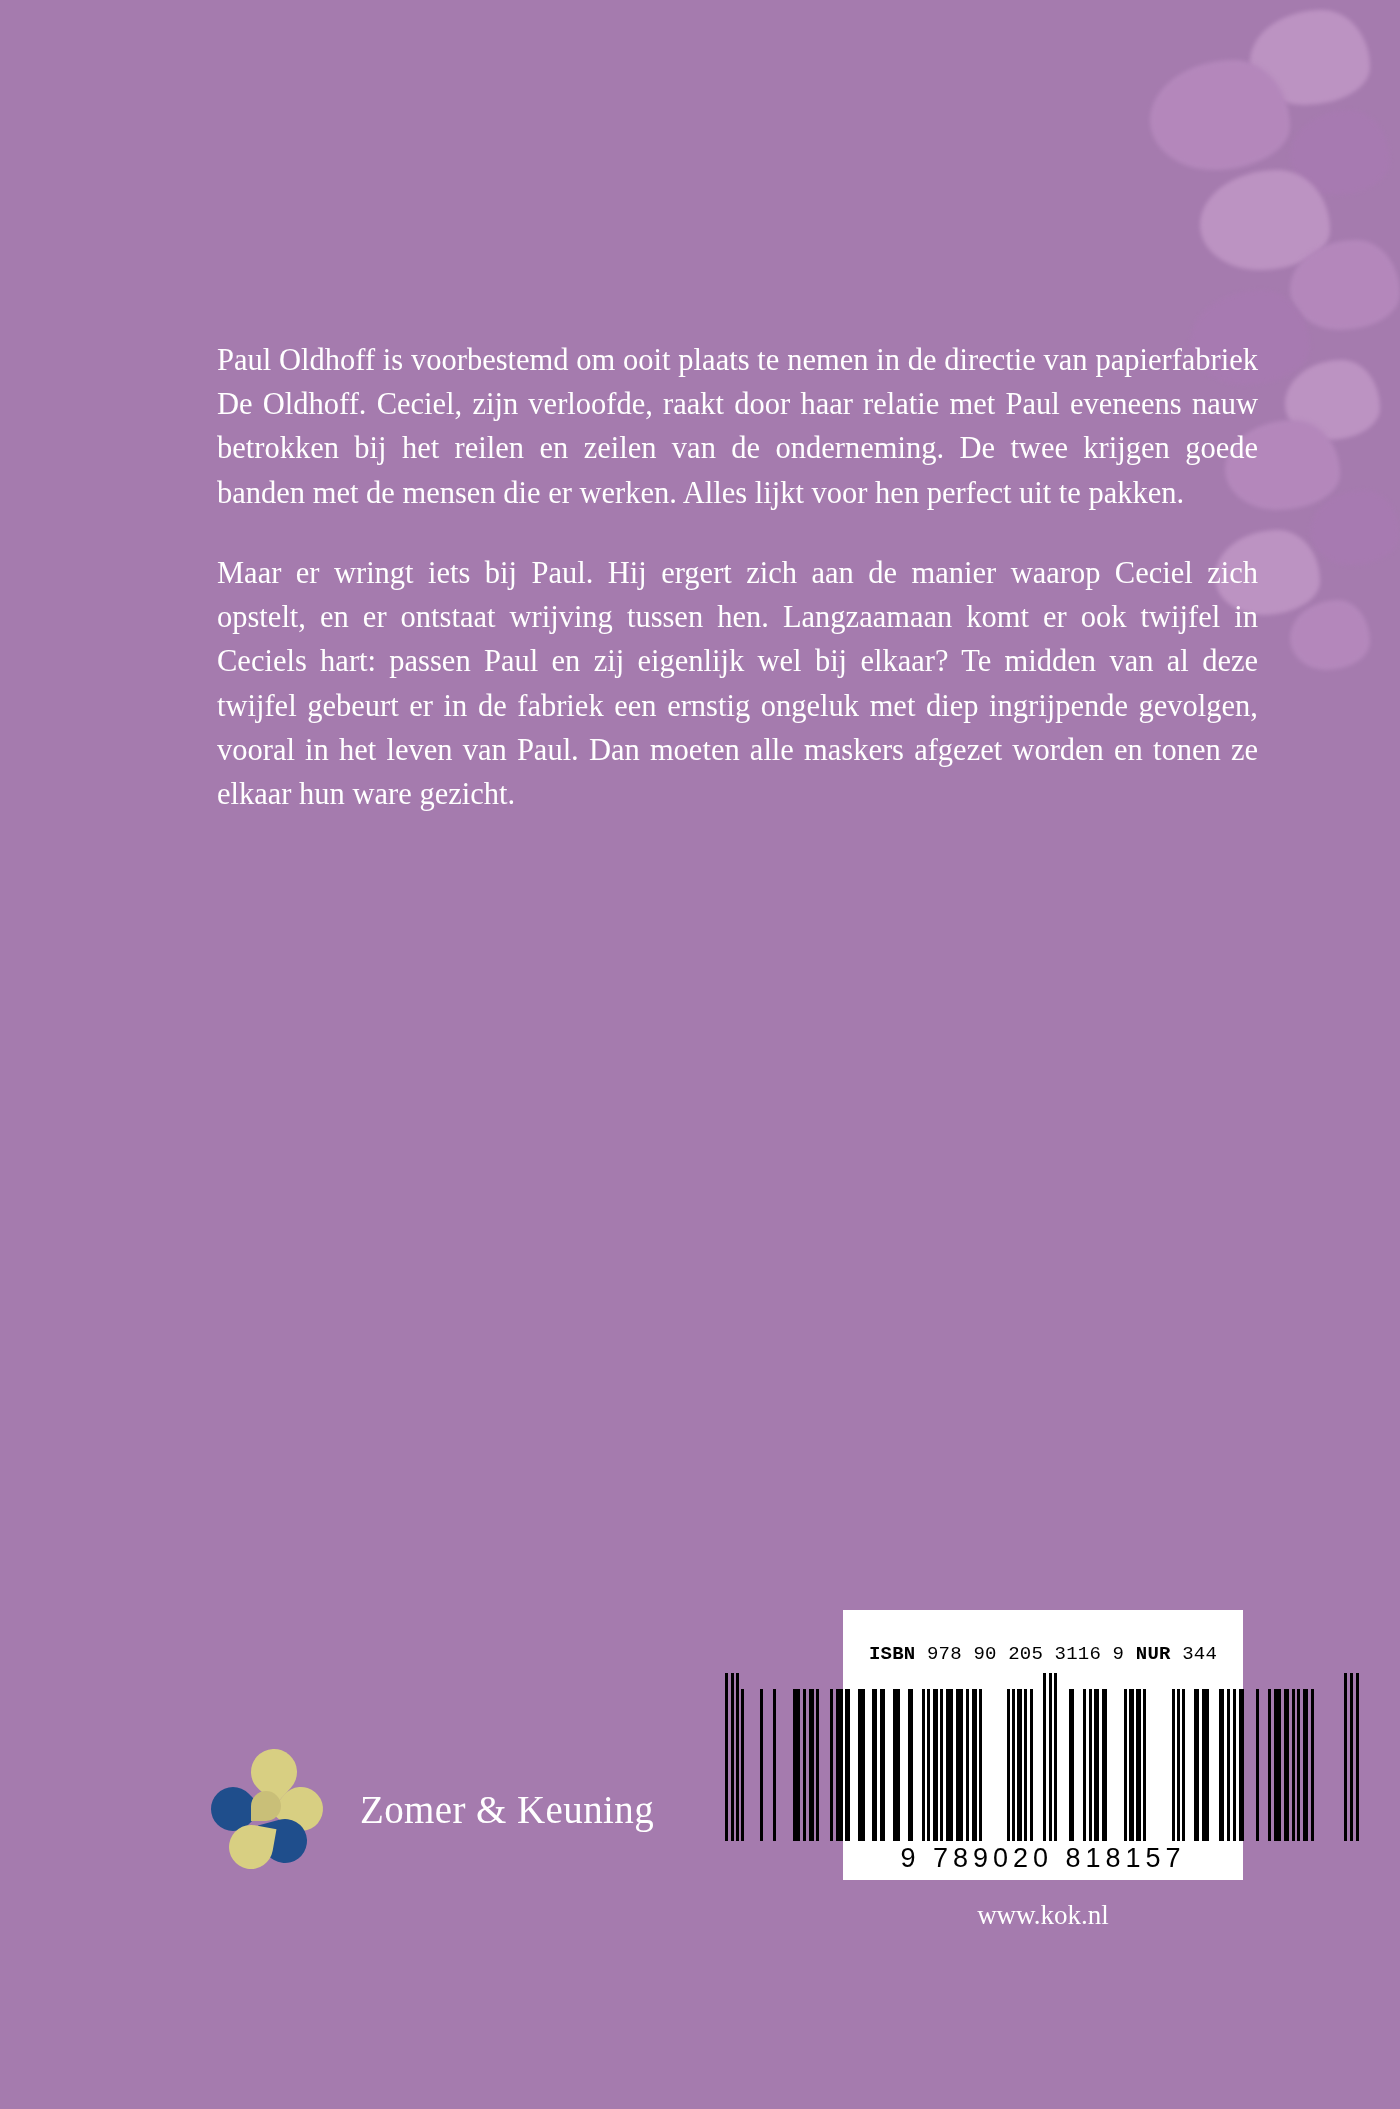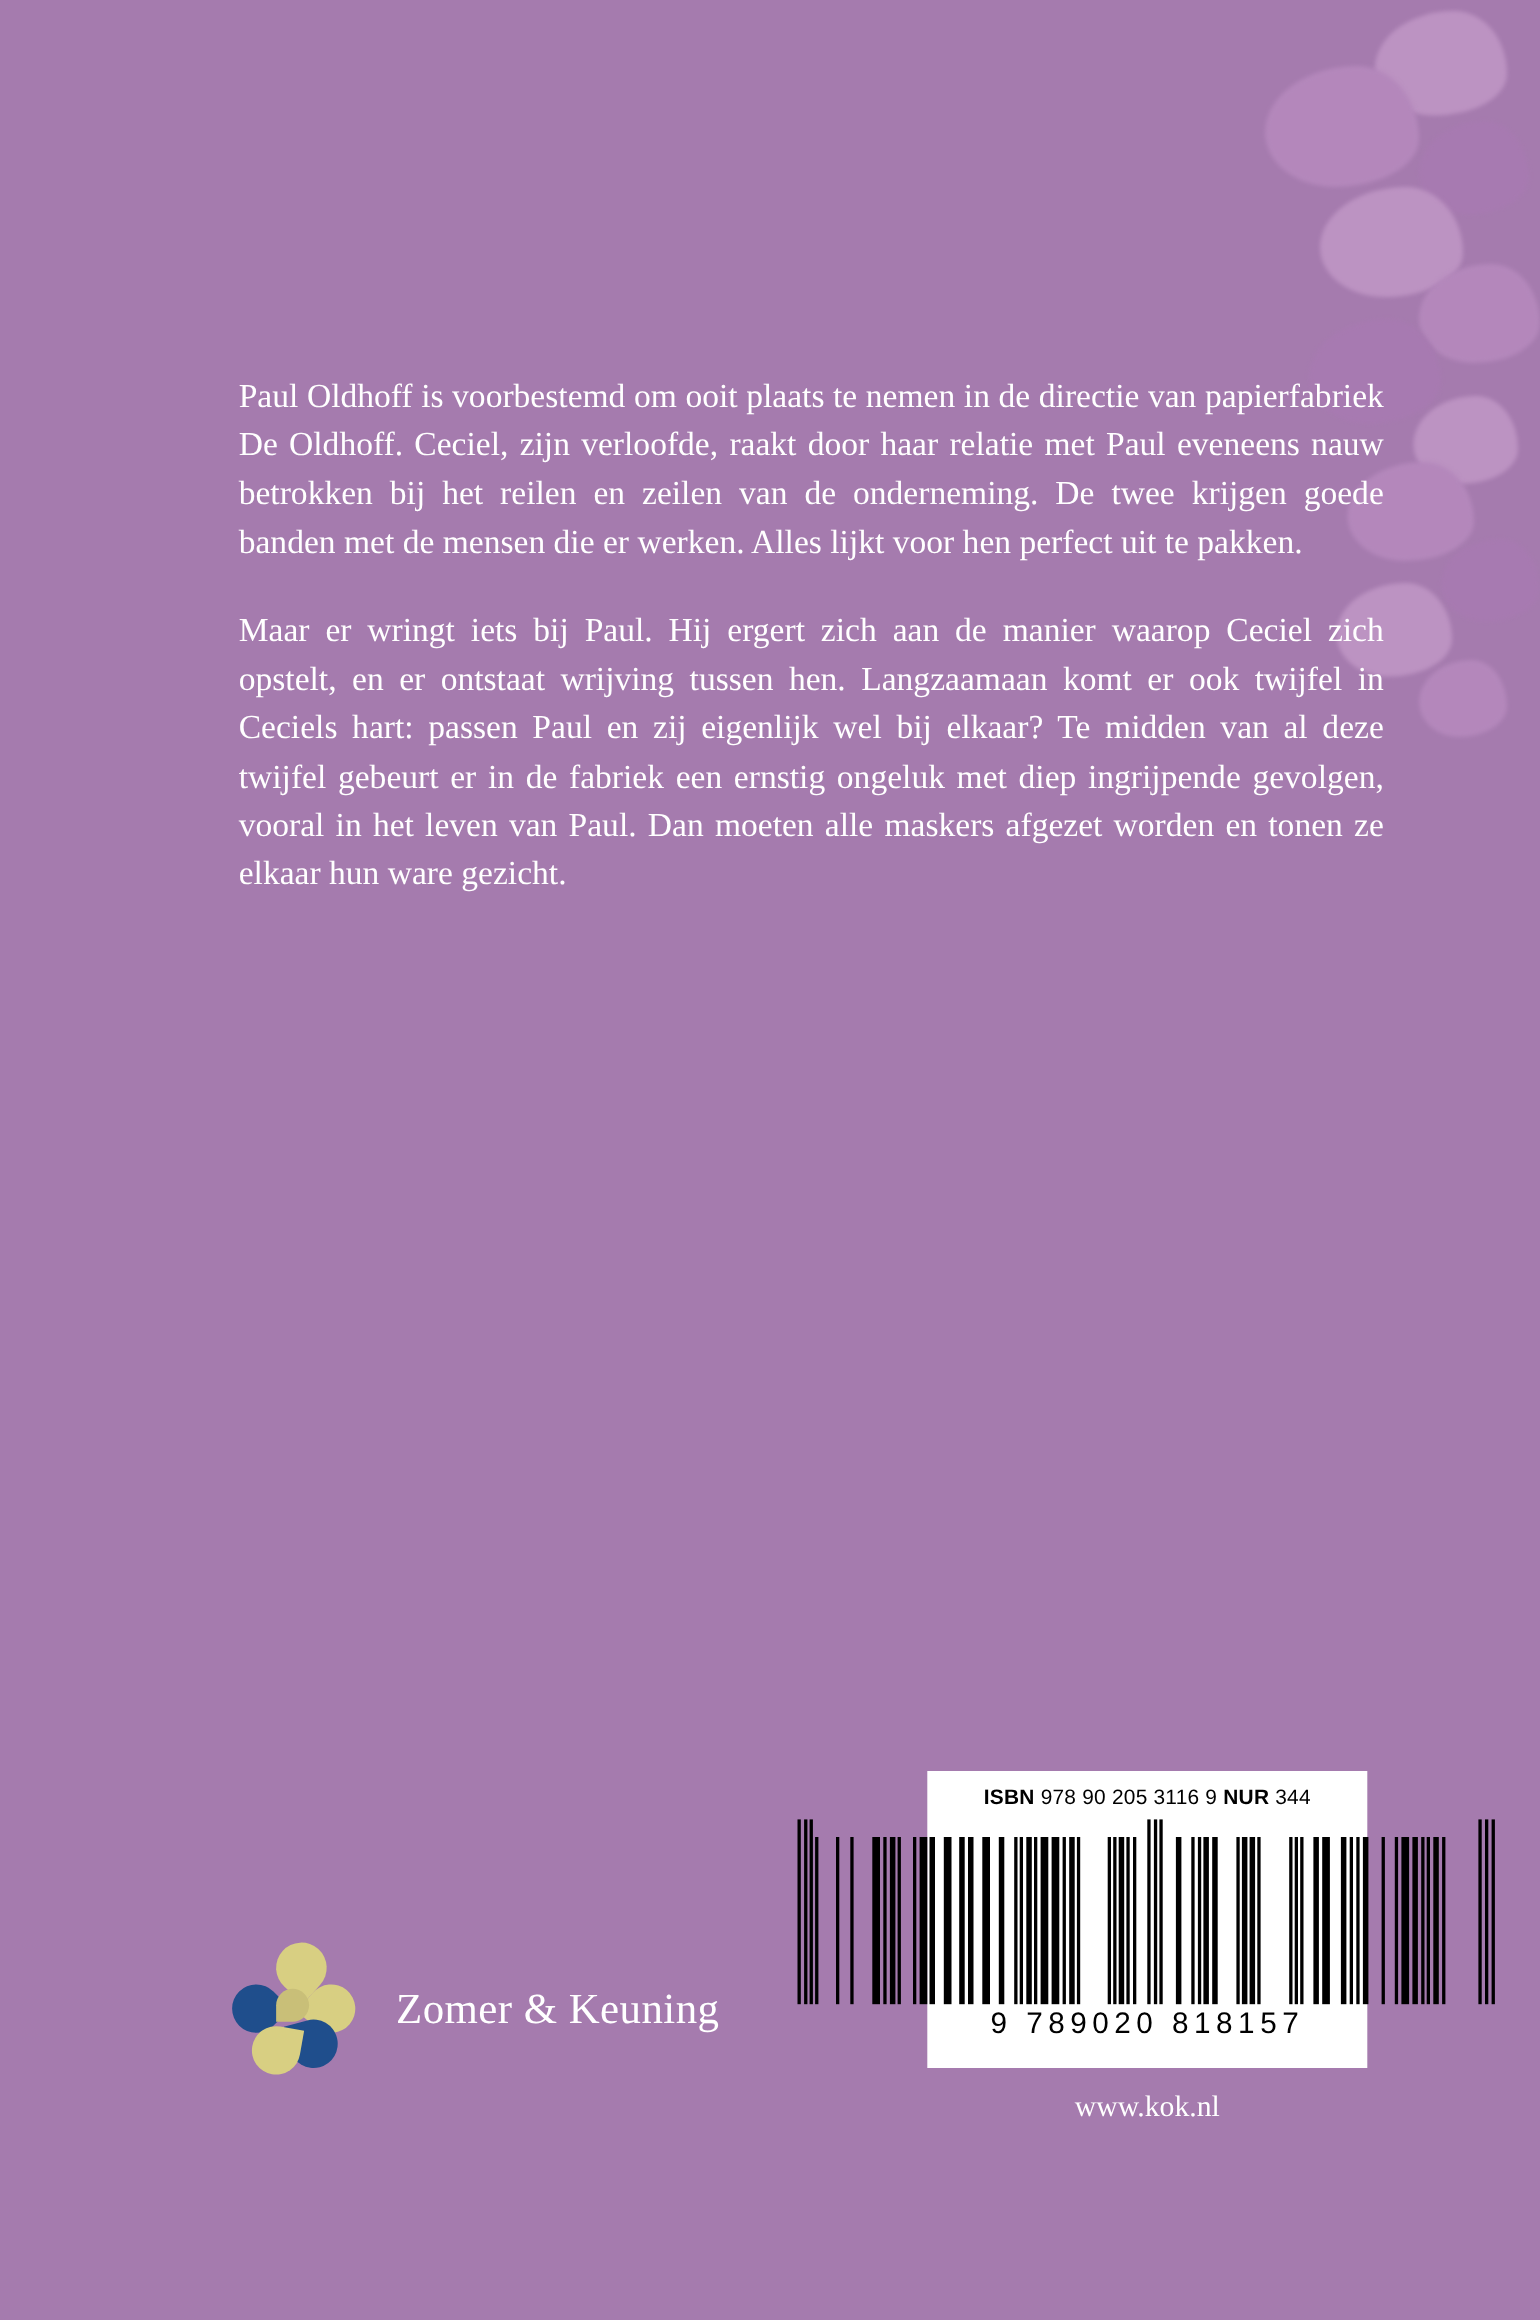--- a/index.html
+++ b/index.html
@@ -48,21 +48,21 @@
   }
   .blurb p {
     margin: 0 0 36px 14px;
   }
   .blurb p:last-child { margin-bottom: 0; }
 
   
   .publisher {
     position: absolute;
     left: 205px;
-    bottom: 218px;
+    bottom: 235px;
     display: flex;
     align-items: center;
     height: 130px;
   }
   .logo {
     position: relative;
     width: 125px;
     height: 125px;
   }
   .logo span {
@@ -93,26 +93,27 @@
     width: 400px;
     height: 270px;
     background: #ffffff;
     box-sizing: border-box;
     padding: 14px 16px 10px 16px;
     display: flex;
     flex-direction: column;
     align-items: center;
   }
   .isbn-line {
-    font-family: Liberation Sans, sans-serif;
+    font-family: Liberation Mono, monospace;
     font-size: 19px;
     color: #000000;
     letter-spacing: 0.2px;
     white-space: nowrap;
     margin-bottom: 8px;
+    margin-top: 19px;
   }
   .isbn-line b { font-weight: 700; }
   .bars {
     display: flex;
     align-items: flex-end;
     height: 168px;
     gap: 0;
   }
   .bar { background: #000; }
   .ean-digits {

